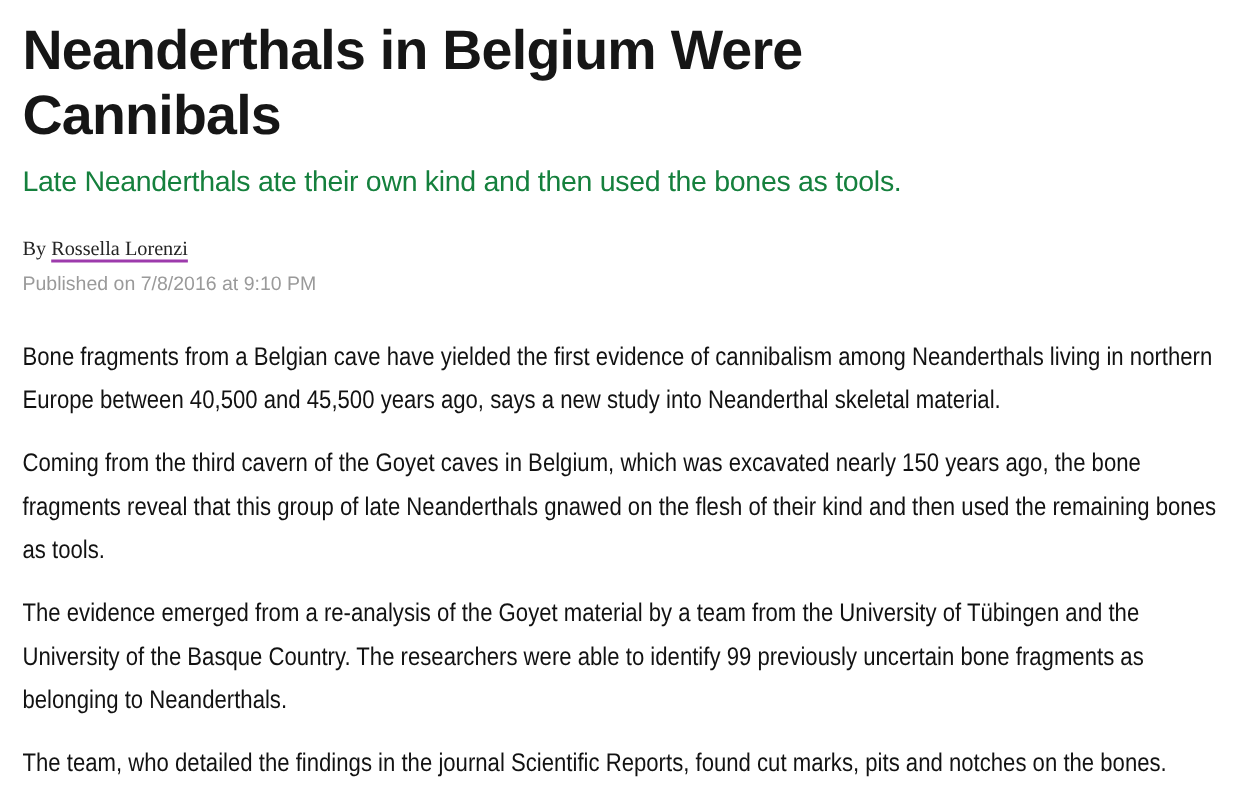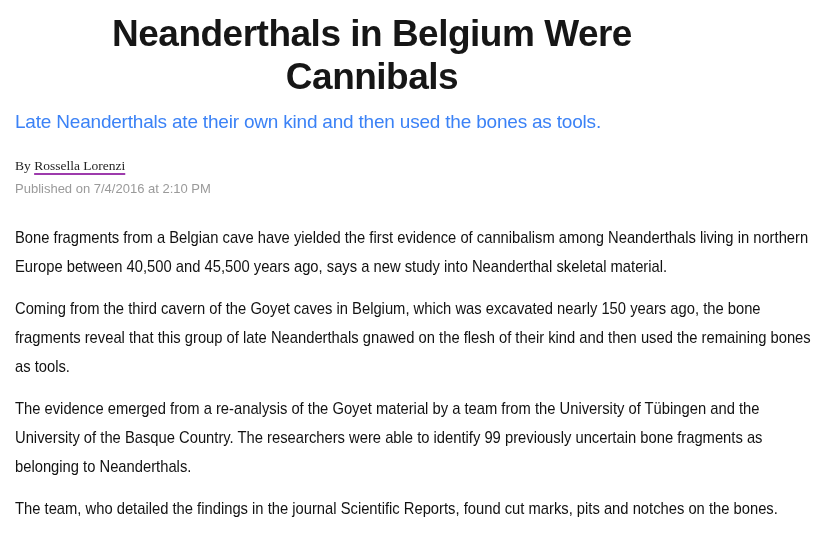--- a/index.html
+++ b/index.html
@@ -10,36 +10,35 @@
   body {
     width: 829px;
     height: 539px;
     overflow: hidden;
     font-family: "Liberation Sans", "DejaVu Sans", sans-serif;
   }
   .page {
     padding: 0 15px;
   }
   .headline {
-    margin: 12px 0 0 17px;
+    margin: 12px 0 0 0;
     max-width: 680px;
     font-size: 37px;
     line-height: 43px;
     font-weight: bold;
     letter-spacing: -0.5px;
     color: #161616;
-    text-align: center;
   }
   .subtitle {
     margin: 13px 0 0 0;
     font-size: 19px;
     line-height: 22px;
     font-weight: 400;
     letter-spacing: -0.2px;
-    color: #3b82f6;
+    color: #15803d;
   }
   .byline {
     margin-top: 25px;
     font-size: 13.5px;
     line-height: 16px;
     color: #242424;
     font-family: Liberation Serif, serif;
   }
   .author-link {
     color: #242424;
@@ -75,21 +74,21 @@
 <main class="page">
 
   <h1 class="headline">Neanderthals in Belgium Were Cannibals</h1>
 
   <p class="subtitle">Late Neanderthals ate their own kind and then used the bones as tools.</p>
 
   <div class="byline">
     <span>By </span><a class="author-link">Rossella Lorenzi</a>
   </div>
 
-  <p class="published">Published on 7/4/2016 at 2:10 PM</p>
+  <p class="published">Published on 7/8/2016 at 9:10 PM</p>
 
   <div class="article-body">
     <p>Bone fragments from a Belgian cave have yielded the first evidence of cannibalism among Neanderthals living in northern Europe between 40,500 and 45,500 years ago, says a new study into Neanderthal skeletal material.</p>
     <p>Coming from the third cavern of the Goyet caves in Belgium, which was excavated nearly 150 years ago, the bone fragments reveal that this group of late Neanderthals gnawed on the flesh of their kind and then used the remaining bones as tools.</p>
     <p>The evidence emerged from a re-analysis of the Goyet material by a team from the University of Tübingen and the University of the Basque Country. The researchers were able to identify 99 previously uncertain bone fragments as belonging to Neanderthals.</p>
     <p>The team, who detailed the findings in the journal Scientific Reports, found cut marks, pits and notches on the bones.</p>
   </div>
 
 </main>
 

